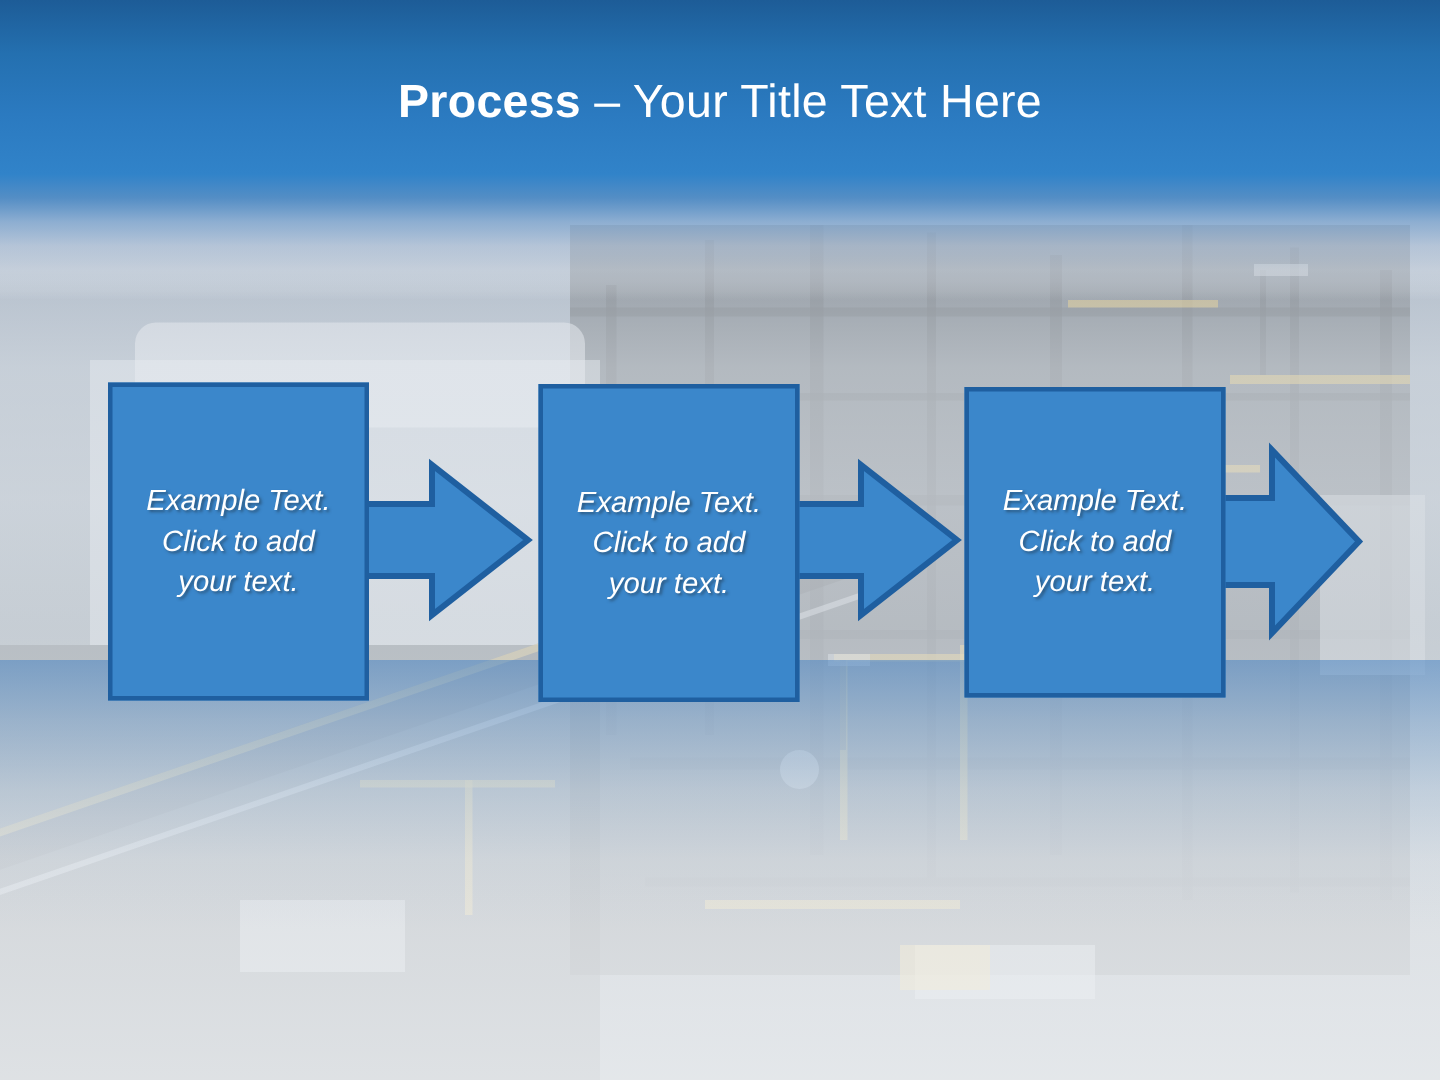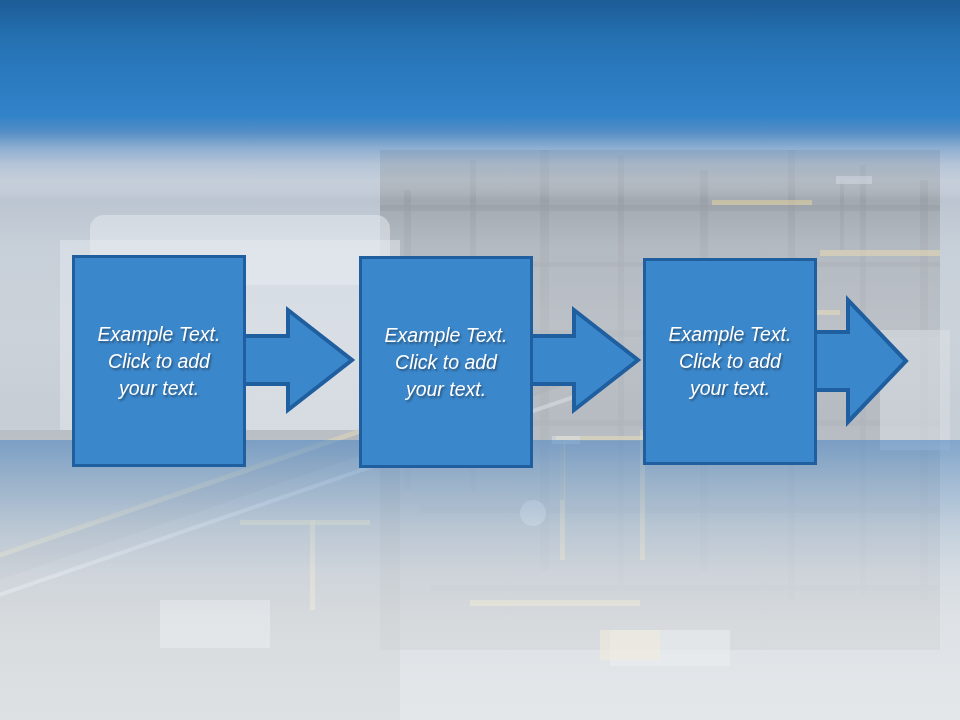--- a/index.html
+++ b/index.html
@@ -208,20 +208,23 @@
       <div class="struct" style="left:560px; top:440px; width:4px; height:60px;"></div>
       <div class="struct light" style="left:552px; top:436px; width:28px; height:8px;"></div>
     </div>
 
     <div class="haze"></div>
     <div class="veil"></div>
   </div>
 
   <div class="header-band"></div>
 
+  <div class="title">
+    <span class="strong">Process</span><span class="rest"> – Your Title Text Here</span>
+  </div>
 
   <div class="chain">
 
     <svg class="arrow" style="left:236px; top:300px;" width="120" height="120" viewBox="0 0 120 120">
       <polygon points="3,36 52,36 52,10 116,60 52,110 52,84 3,84" fill="#3b87cb" stroke="#1f5fa0" stroke-width="4" stroke-linejoin="miter"></polygon>
     </svg>
 
     <svg class="arrow" style="left:522px; top:300px;" width="120" height="120" viewBox="0 0 120 120">
       <polygon points="3,36 52,36 52,10 116,60 52,110 52,84 3,84" fill="#3b87cb" stroke="#1f5fa0" stroke-width="4" stroke-linejoin="miter"></polygon>
     </svg>

